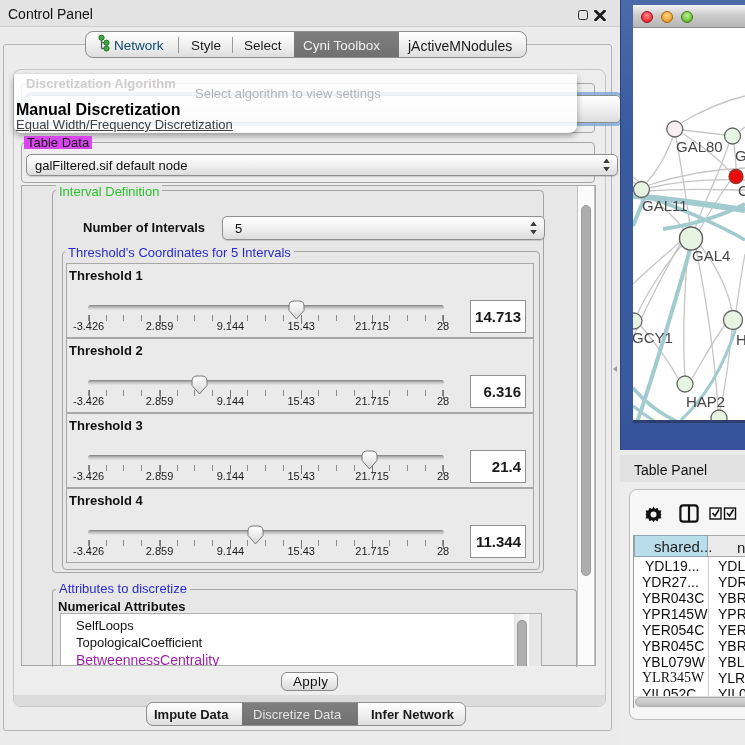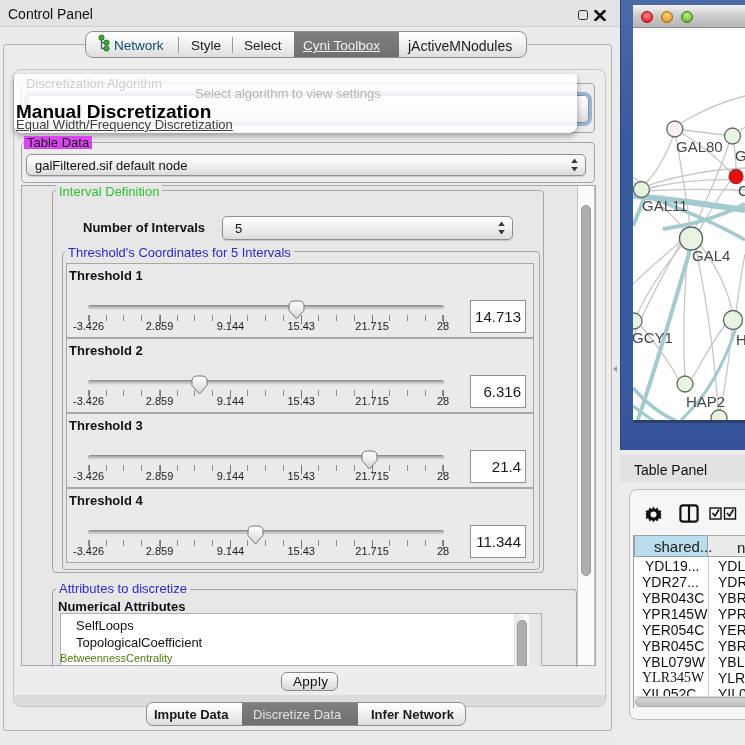--- a/index.html
+++ b/index.html
@@ -1,25 +1,25 @@
 <!DOCTYPE html>
 <html><head><meta charset="utf-8"><style>
 html,body{margin:0;padding:0;}
 body{width:745px;height:745px;overflow:hidden;position:relative;font-family:"Liberation Sans",sans-serif;background:#ebebeb;-webkit-font-smoothing:antialiased;}
 .abs{position:absolute;}
 .t{position:absolute;white-space:nowrap;line-height:1;}
 .grp{position:absolute;border:1px solid #a6a6a6;border-radius:4px;}
 .gtitle{position:absolute;line-height:1;padding:0 3px;white-space:nowrap;}
-.combo{position:absolute;border:1px solid #8f8f8f;border-radius:5px;background:linear-gradient(180deg,#ffffff,#f2f2f2 45%,#dcdcdc);box-shadow:0 1px 1px rgba(0,0,0,0.15);}
+.combo{position:absolute;border:1px solid #8f8f8f;border-radius:5px;background:linear-gradient(180deg,#ffffff,#f2f2f2 45%,#dcdcdc);box-shadow:0 1px 1px rgba(0,0,0,0.15);padding-left:32px;}
 .panel{position:absolute;border:1px solid #a8a8a8;background:#eaeaea;}
 .track{position:absolute;height:5px;border-radius:3px;background:linear-gradient(180deg,#7f7f7f,#b9b9b9 40%,#e8e8e8);}
 .ticks{position:absolute;height:6px;background:repeating-linear-gradient(90deg,#8c8c8c 0,#8c8c8c 1px,transparent 1px,transparent 17.72px);}
 .majt{position:absolute;width:1px;height:9px;background:#777777;}
 .tl{position:absolute;line-height:1;font-size:11px;font-weight:normal;color:#1c1c1c;transform:translateX(-50%);}
-.fld{position:absolute;width:56px;height:33px;border:1px solid #919191;background:#ffffff;box-sizing:border-box;}
+.fld{position:absolute;width:56px;height:33px;border:1px solid #919191;background:#ffffff;box-sizing:border-box;font-weight:bold;}
 .fld div{position:absolute;right:4px;top:8px;font-size:15px;line-height:1;color:#1a1a1a;}
 .thumb{position:absolute;width:17px;height:20px;}
 svg{display:block;}
 </style></head>
 <body>
 
 <div class="abs" style="left:0;top:0;width:620px;height:745px;background:#ebebeb;"></div>
 <div class="abs" style="left:0;top:0;width:620px;height:26px;background:#e3e3e3;border-bottom:1px solid #cfcfcf;"></div>
 <div class="t" style="left:8px;top:7px;font-size:14px;color:#111;">Control Panel</div>
 <div class="abs" style="left:578px;top:10px;width:10px;height:10px;border:1.6px solid #2a2a2a;border-radius:2.5px;box-sizing:border-box;"></div>
@@ -36,33 +36,33 @@
 </div>
 <svg class="abs" style="left:95px;top:34px;" width="16" height="19" viewBox="0 0 16 19">
   <path d="M6.5 5 L6.5 14.5 M6.5 8.7 L11.5 8.7 M6.5 14.5 L11.5 14.5" stroke="#565b68" stroke-width="1.3" fill="none"></path>
   <circle cx="6.5" cy="3.7" r="2.6" fill="#44a744" stroke="#1d7a1d" stroke-width="1"></circle>
   <circle cx="11.5" cy="8.7" r="2.6" fill="#44a744" stroke="#1d7a1d" stroke-width="1"></circle>
   <circle cx="11.5" cy="14.5" r="2.6" fill="#44a744" stroke="#1d7a1d" stroke-width="1"></circle>
 </svg>
 <div class="t" style="left:114px;top:39px;font-size:13.5px;color:#0c4a6e;">Network</div>
 <div class="t" style="left:191px;top:39px;font-size:13.5px;color:#1a1a1a;">Style</div>
 <div class="t" style="left:244px;top:39px;font-size:13.5px;color:#1a1a1a;">Select</div>
-<div class="t" style="left:303px;top:39px;font-size:13.5px;color:#f0f0f0;text-decoration:underline;">Cyni Toolbox</div>
+<div class="t" style="left:303px;top:39px;font-size:13.5px;color:#f0f0f0;">Cyni Toolbox</div>
 <div class="t" style="left:408px;top:39px;font-size:14px;color:#1a1a1a;">jActiveMNodules</div>
 
 <div class="abs" style="left:13px;top:69px;width:593px;height:638px;border:1px solid #c6c6c6;border-radius:8px;background:#ededed;box-sizing:border-box;"></div>
 <div class="abs" style="left:14px;top:695px;width:591px;height:11px;background:#dcdcdc;border-radius:0 0 7px 7px;"></div>
 
 <div class="grp" style="left:21px;top:83px;width:572px;height:48px;"></div>
 <div class="combo" style="left:27px;top:95px;width:560px;height:26px;box-shadow:0 0 0 3px rgba(115,160,215,0.75);"></div>
 
 <div class="abs" style="left:14px;top:74px;width:563px;height:59px;background:rgba(255,255,255,0.85);border-radius:2px 2px 8px 8px;box-shadow:0 3px 6px rgba(0,0,0,0.35);"></div>
-<div class="t" style="left:26px;top:77px;font-size:13px;font-weight:normal;color:#cfcdcd;">Discretization Algorithm</div>
+<div class="t" style="left:26px;top:77px;font-size:13px;font-weight:bold;color:#cfcdcd;">Discretization Algorithm</div>
 <div class="t" style="left:195px;top:87px;font-size:13px;color:#b4b4b4;">Select algorithm to view settings</div>
-<div class="t" style="left:16px;top:102px;font-size:19px;font-weight:bold;color:#000;">Manual Discretization</div>
+<div class="t" style="left:16px;top:102px;font-size:16px;font-weight:bold;color:#000;">Manual Discretization</div>
 <div class="t" style="left:16px;top:118px;font-size:13px;color:#404040;text-decoration:underline;">Equal Width/Frequency Discretization</div>
 
 <div class="grp" style="left:21px;top:142px;width:572px;height:39px;border-radius:4px;"></div>
 <div class="gtitle" style="left:24px;top:136px;font-size:13px;color:#1a1a1a;background:#d946ef;">Table Data</div>
 <div class="combo" style="left:26px;top:154px;width:558px;height:20px;">
   <div class="t" style="left:8px;top:4px;font-size:13px;color:#111;">galFiltered.sif default node</div>
   <svg style="position:absolute;right:7px;top:50%;transform:translateY(-50%);" width="7" height="13" viewBox="0 0 7 13">
       <path d="M3.5 0 L6.8 4.6 L0.2 4.6 Z" fill="#3a3a3a"></path>
       <path d="M3.5 13 L6.8 8.4 L0.2 8.4 Z" fill="#3a3a3a"></path>
     </svg>
@@ -206,21 +206,21 @@
 
 <div class="grp" style="left:52px;top:589px;width:523px;height:77px;border-bottom:none;border-radius:4px 4px 0 0;"></div>
 <div class="gtitle" style="left:56px;top:582px;font-size:13px;color:#2a2ad0;background:#e7e7e7;">Attributes to discretize</div>
 <div class="t" style="left:58px;top:600px;font-size:13px;font-weight:bold;color:#111;">Numerical Attributes</div>
 <div class="abs" style="left:60px;top:613px;width:482px;height:53px;border:1px solid #b0b0b0;background:#ffffff;box-sizing:border-box;"></div>
 <div class="abs" style="left:514px;top:614px;width:15px;height:52px;background:linear-gradient(90deg,#e6e6e6,#fbfbfb);"></div>
 <div class="abs" style="left:529px;top:614px;width:12px;height:52px;background:#e7e7e7;"></div>
 <div class="abs" style="left:517px;top:620px;width:10px;height:46px;background:#aeaeae;border:1px solid #9b9b9b;border-bottom:none;border-radius:5px 5px 0 0;box-sizing:border-box;"></div>
 <div class="t" style="left:76px;top:619px;font-size:13px;color:#111;">SelfLoops</div>
 <div class="t" style="left:76px;top:636px;font-size:13px;color:#111;">TopologicalCoefficient</div>
-<div class="t" style="left:60px;top:653px;font-size:11px;color:#4d7c0f;">BetweennessCentrality</div>
+<div class="t" style="left:76px;top:653px;font-size:14px;color:#a21caf;">BetweennessCentrality</div>
 
 <div class="abs" style="left:60px;top:666px;width:470px;height:6px;background:#ededed;"></div>
 
 <div class="abs" style="left:281px;top:672px;width:57px;height:19px;border:1px solid #8a8a8a;border-radius:6px;background:linear-gradient(180deg,#ffffff,#ececec 50%,#d9d9d9);box-sizing:border-box;"></div>
 <div class="t" style="left:293px;top:675px;font-size:13.5px;letter-spacing:0.3px;color:#111;">Apply</div>
 
 <div class="abs" style="left:146px;top:702px;width:320px;height:24px;border:1px solid #8f8f8f;border-radius:7px;background:linear-gradient(180deg,#ffffff,#f0f0f0 50%,#dedede);box-sizing:border-box;overflow:hidden;">
   <div class="abs" style="left:95px;top:0;width:116px;height:24px;background:linear-gradient(180deg,#7f7f7f,#6f6f6f);"></div>
 </div>
 <div class="t" style="left:154px;top:708px;font-size:13px;font-weight:bold;color:#1a1a1a;">Impute Data</div>

